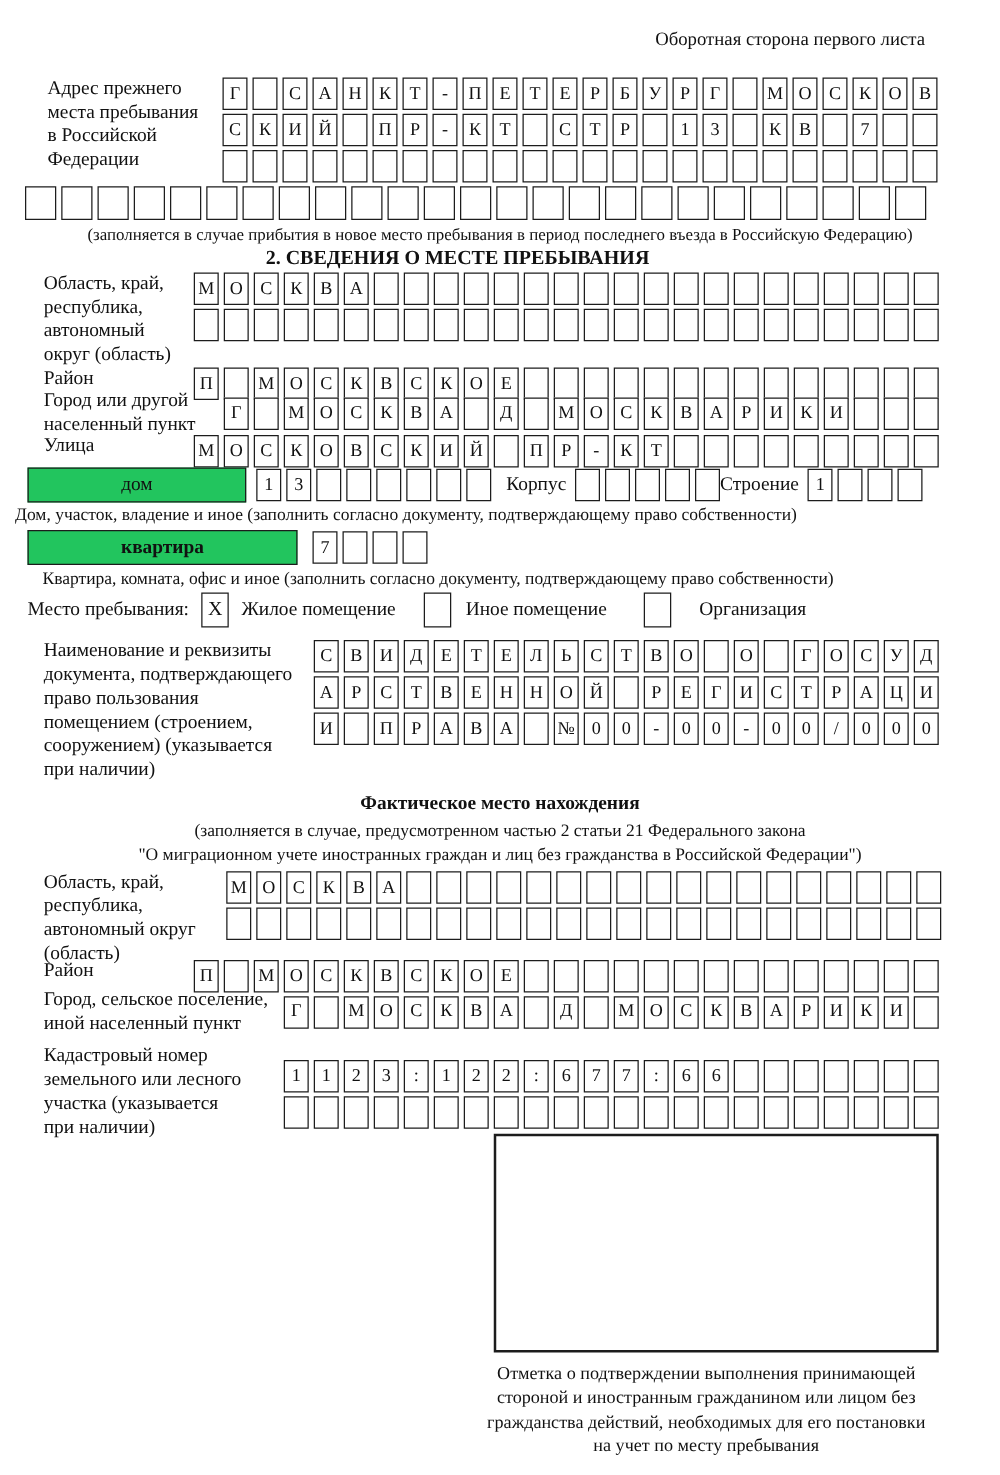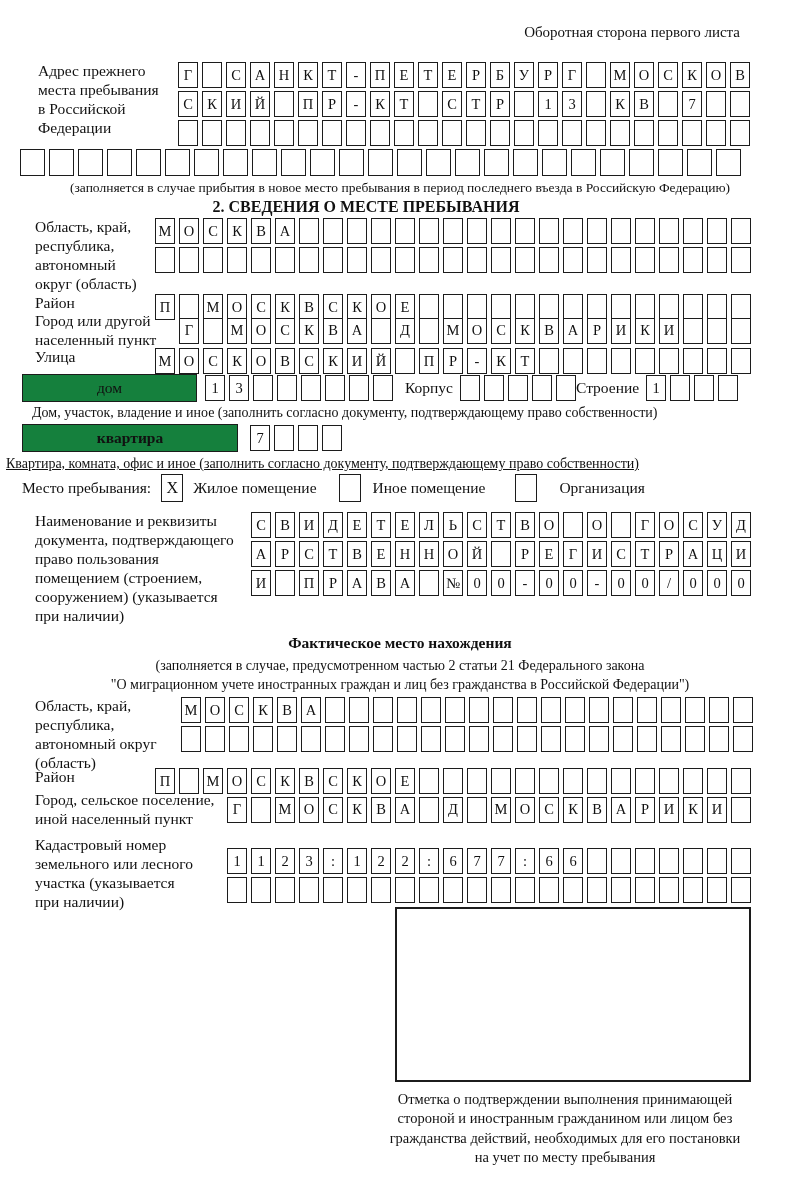--- a/index.html
+++ b/index.html
@@ -15,21 +15,21 @@
   .rows{display:flex;flex-direction:column;gap:3px;}
   .cellrow{display:flex;gap:4px;}
   .cell{
     flex:0 0 auto;width:20px;height:26px;box-sizing:border-box;
     border:1.6px solid #1c1c1c;display:flex;align-items:center;justify-content:center;
     font-size:14.5px;background:#fff;
   }
   .big .cell{width:25px;height:27px;}
   .widebox{
     box-sizing:border-box;border:1.8px solid #1c1c1c;height:28px;
-    display:flex;align-items:center;justify-content:center;font-size:15.5px;background:#15803d;
+    display:flex;align-items:center;justify-content:center;font-size:15.5px;background:#22c55e;
   }
   .inlinerow{display:flex;align-items:center;}
   .caption{font-size:13.5px;line-height:1.25;}
   .center{text-align:center;}
   .bold{font-weight:bold;}
   .chk{
     box-sizing:border-box;border:1.8px solid #1c1c1c;width:22px;height:28px;
     display:flex;align-items:center;justify-content:center;font-size:16px;background:#fff;
   }
   .stampbox{box-sizing:border-box;border:2px solid #1c1c1c;background:#fff;}
@@ -335,32 +335,32 @@
         <div class="cell"></div>
       </div>
     <div class="label" style="">Строение</div>
     <div class="cellrow" style="margin-left:7px;">
         <div class="cell">1</div>
         <div class="cell"></div>
         <div class="cell"></div>
         <div class="cell"></div>
       </div>
   </div>
-  <div class="abs" style="top:405px;left:32px;font-size:14px;">Дом, участок, владение и иное (заполнить согласно документу, подтверждающему право собственности)</div>
+  <div class="abs" style="top:405px;left:12px;font-size:14px;">Дом, участок, владение и иное (заполнить согласно документу, подтверждающему право собственности)</div>
 
   <div class="abs inlinerow" style="top:424px;left:22px;">
     <div class="widebox" style="width:216px;font-weight:bold;">квартира</div>
     <div class="cellrow" style="margin-left:12px;">
         <div class="cell">7</div>
         <div class="cell"></div>
         <div class="cell"></div>
         <div class="cell"></div>
       </div>
   </div>
-  <div class="abs" style="top:456px;left:6px;font-size:14px;text-decoration:underline;">Квартира, комната, офис и иное (заполнить согласно документу, подтверждающему право собственности)</div>
+  <div class="abs" style="top:456px;left:34px;font-size:14px;">Квартира, комната, офис и иное (заполнить согласно документу, подтверждающему право собственности)</div>
 
   <div class="abs inlinerow" style="top:474px;left:22px;">
     <div class="label">Место пребывания:</div>
     <div class="chk" style="margin-left:10px;">X</div>
     <div class="label" style="margin-left:10px;">Жилое помещение</div>
     <div class="chk" style="margin-left:22px;"></div>
     <div class="label" style="margin-left:12px;">Иное помещение</div>
     <div class="chk" style="margin-left:30px;"></div>
     <div class="label" style="margin-left:22px;">Организация</div>
   </div>

